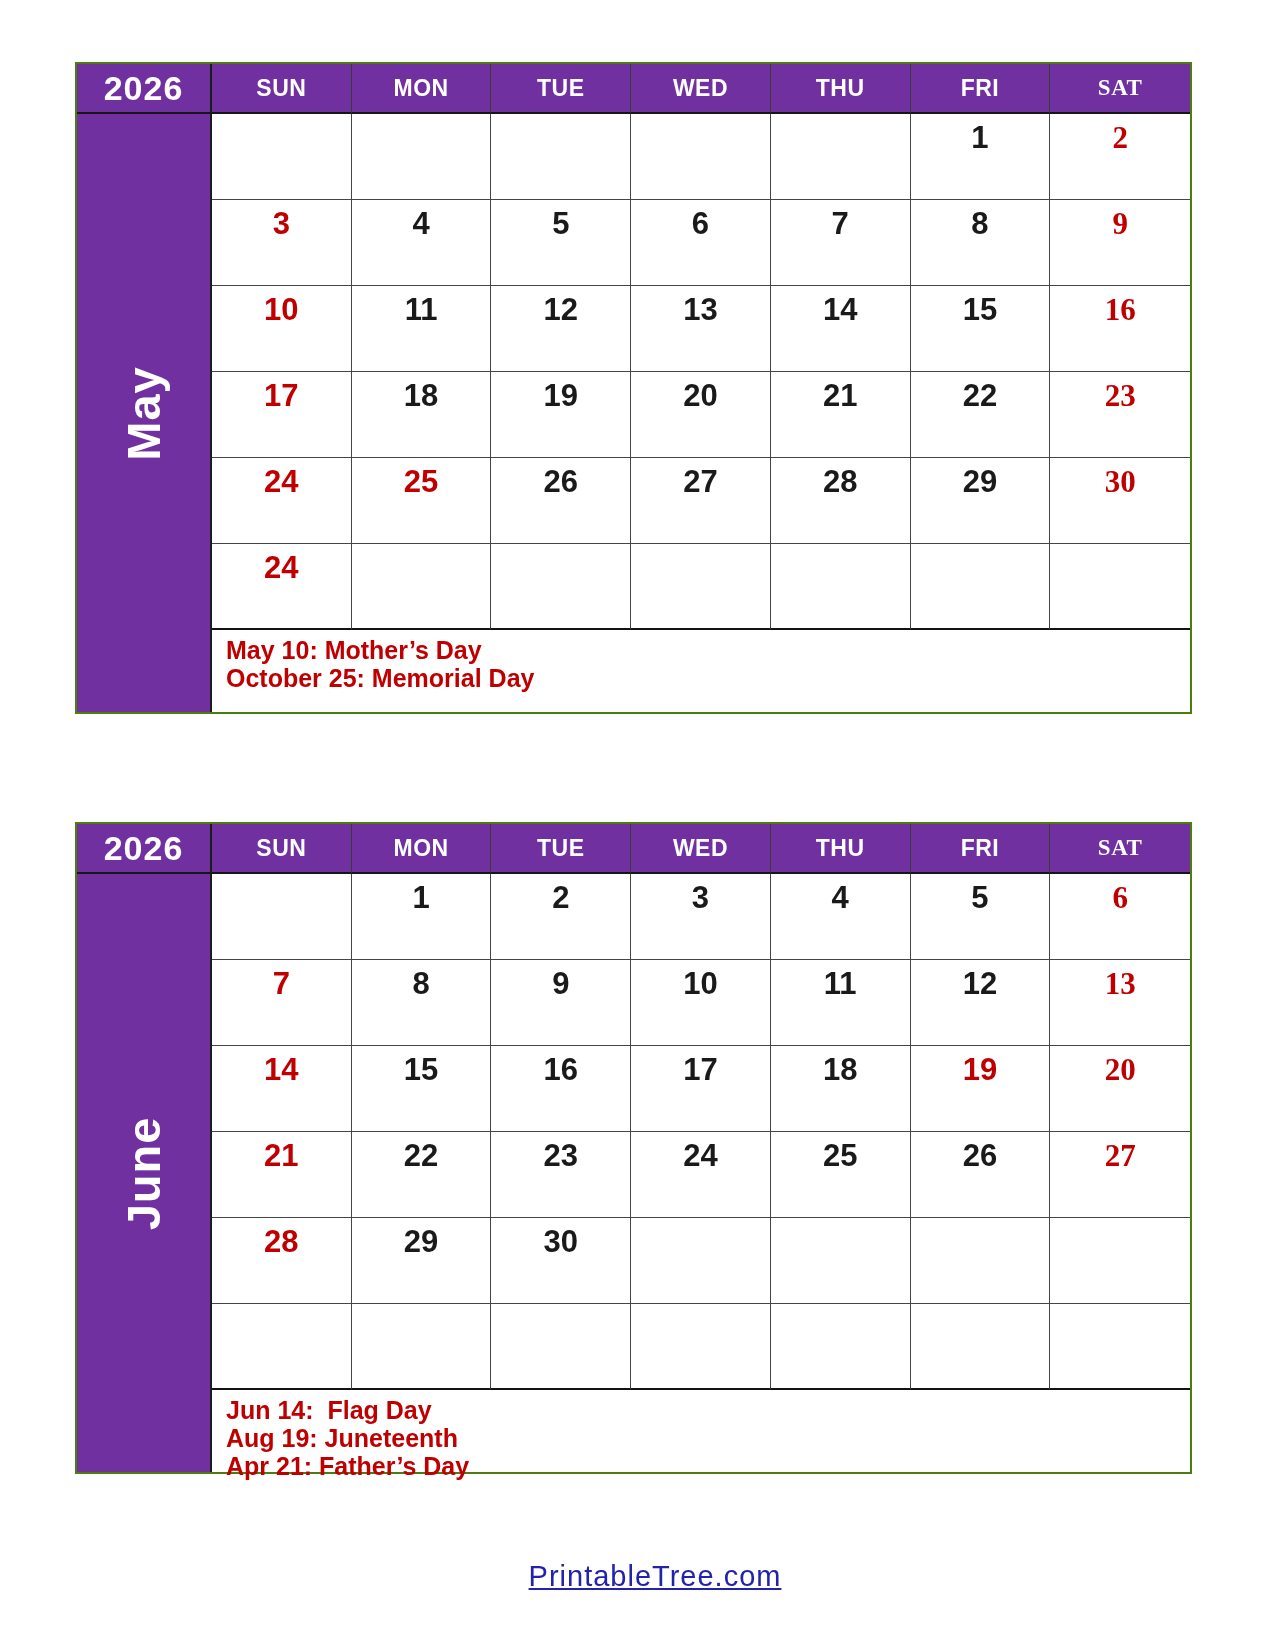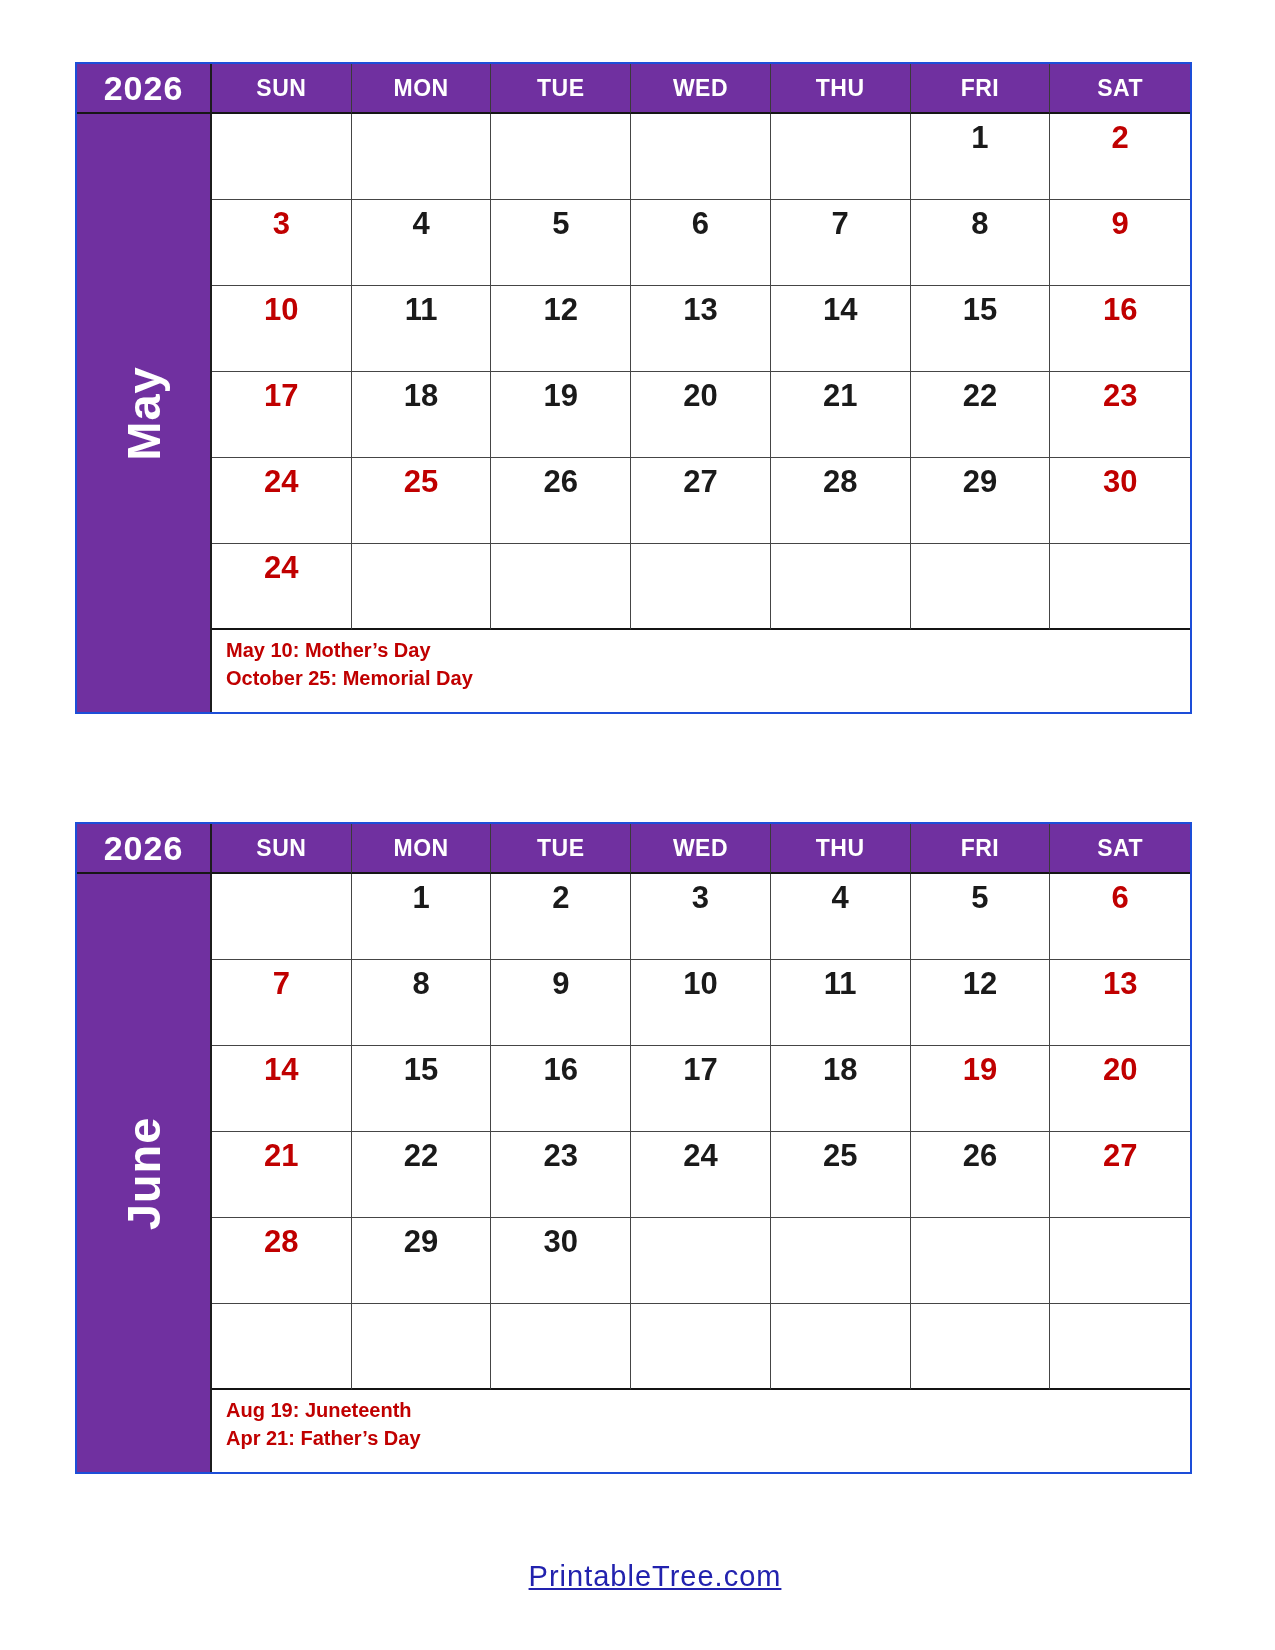--- a/index.html
+++ b/index.html
@@ -12,21 +12,21 @@
   html,body{background:#fff;}
   body{
     width:1275px;height:1650px;position:relative;
     font-family:"Liberation Sans",sans-serif;
   }
   .month{
     position:absolute;left:75px;width:1117px;
     display:grid;
     grid-template-columns:135px repeat(7,1fr);
     grid-template-rows:50px repeat(6,86px) 82px;
-    border:2px solid #1d4ed8;
+    border:2px solid #4d7c0f;
     background:#fff;
   }
   .cell{border-right:1px solid #454545;border-bottom:1px solid #454545;}
   .hdr{
     background:var(--purple);
     display:flex;align-items:center;justify-content:center;
     border-right:1px solid #3a3a3a;border-bottom:2px solid #161616;
   }
   .year-label{
     color:#fff;font-size:34px;font-weight:600;letter-spacing:1px;
@@ -45,28 +45,28 @@
   .month-name{
     color:#fff;font-size:47px;font-weight:600;letter-spacing:1px;
     transform:rotate(-90deg);white-space:nowrap;
   }
   .day{
     text-align:center;padding-top:6px;
     font-size:31px;font-weight:700;color:var(--ink);
     background:#fff;
   }
   .day.red{color:var(--red);}
-  .c7{border-right:none;}
+  .c7{border-right:none;font-family:Liberation Serif, serif;}
   .r6{border-bottom:2px solid #141414;}
   .notes{
     grid-column:2 / 9;grid-row:8;
     padding:6px 10px 0 14px;background:#fff;
   }
   .note-line{
-    color:var(--red);font-size:20px;font-weight:700;line-height:28px;
+    color:var(--red);font-size:25px;font-weight:700;line-height:28px;
     white-space:pre-wrap;
   }
   .footer{
     position:absolute;top:1560px;left:0;width:100%;
     text-align:center;
     padding-left:35px;
   }
   .footer-link{
     color:var(--blue);font-size:29px;letter-spacing:1px;
     text-decoration:underline;cursor:pointer;
@@ -215,20 +215,21 @@
       <div class="cell day"></div>
       <div class="cell day c7"></div>
       <div class="cell day r6"></div>
       <div class="cell day r6"></div>
       <div class="cell day r6"></div>
       <div class="cell day r6"></div>
       <div class="cell day r6"></div>
       <div class="cell day r6"></div>
       <div class="cell day c7 r6"></div>
       <div class="notes">
+        <div class="note-line">Jun 14:  Flag Day</div>
         <div class="note-line">Aug 19: Juneteenth</div>
         <div class="note-line">Apr 21: Father’s Day</div>
       </div>
     </section>
   <footer class="footer">
     <a class="footer-link" href="#">PrintableTree.com</a>
   </footer>
 </div>
 
 </body></html>

